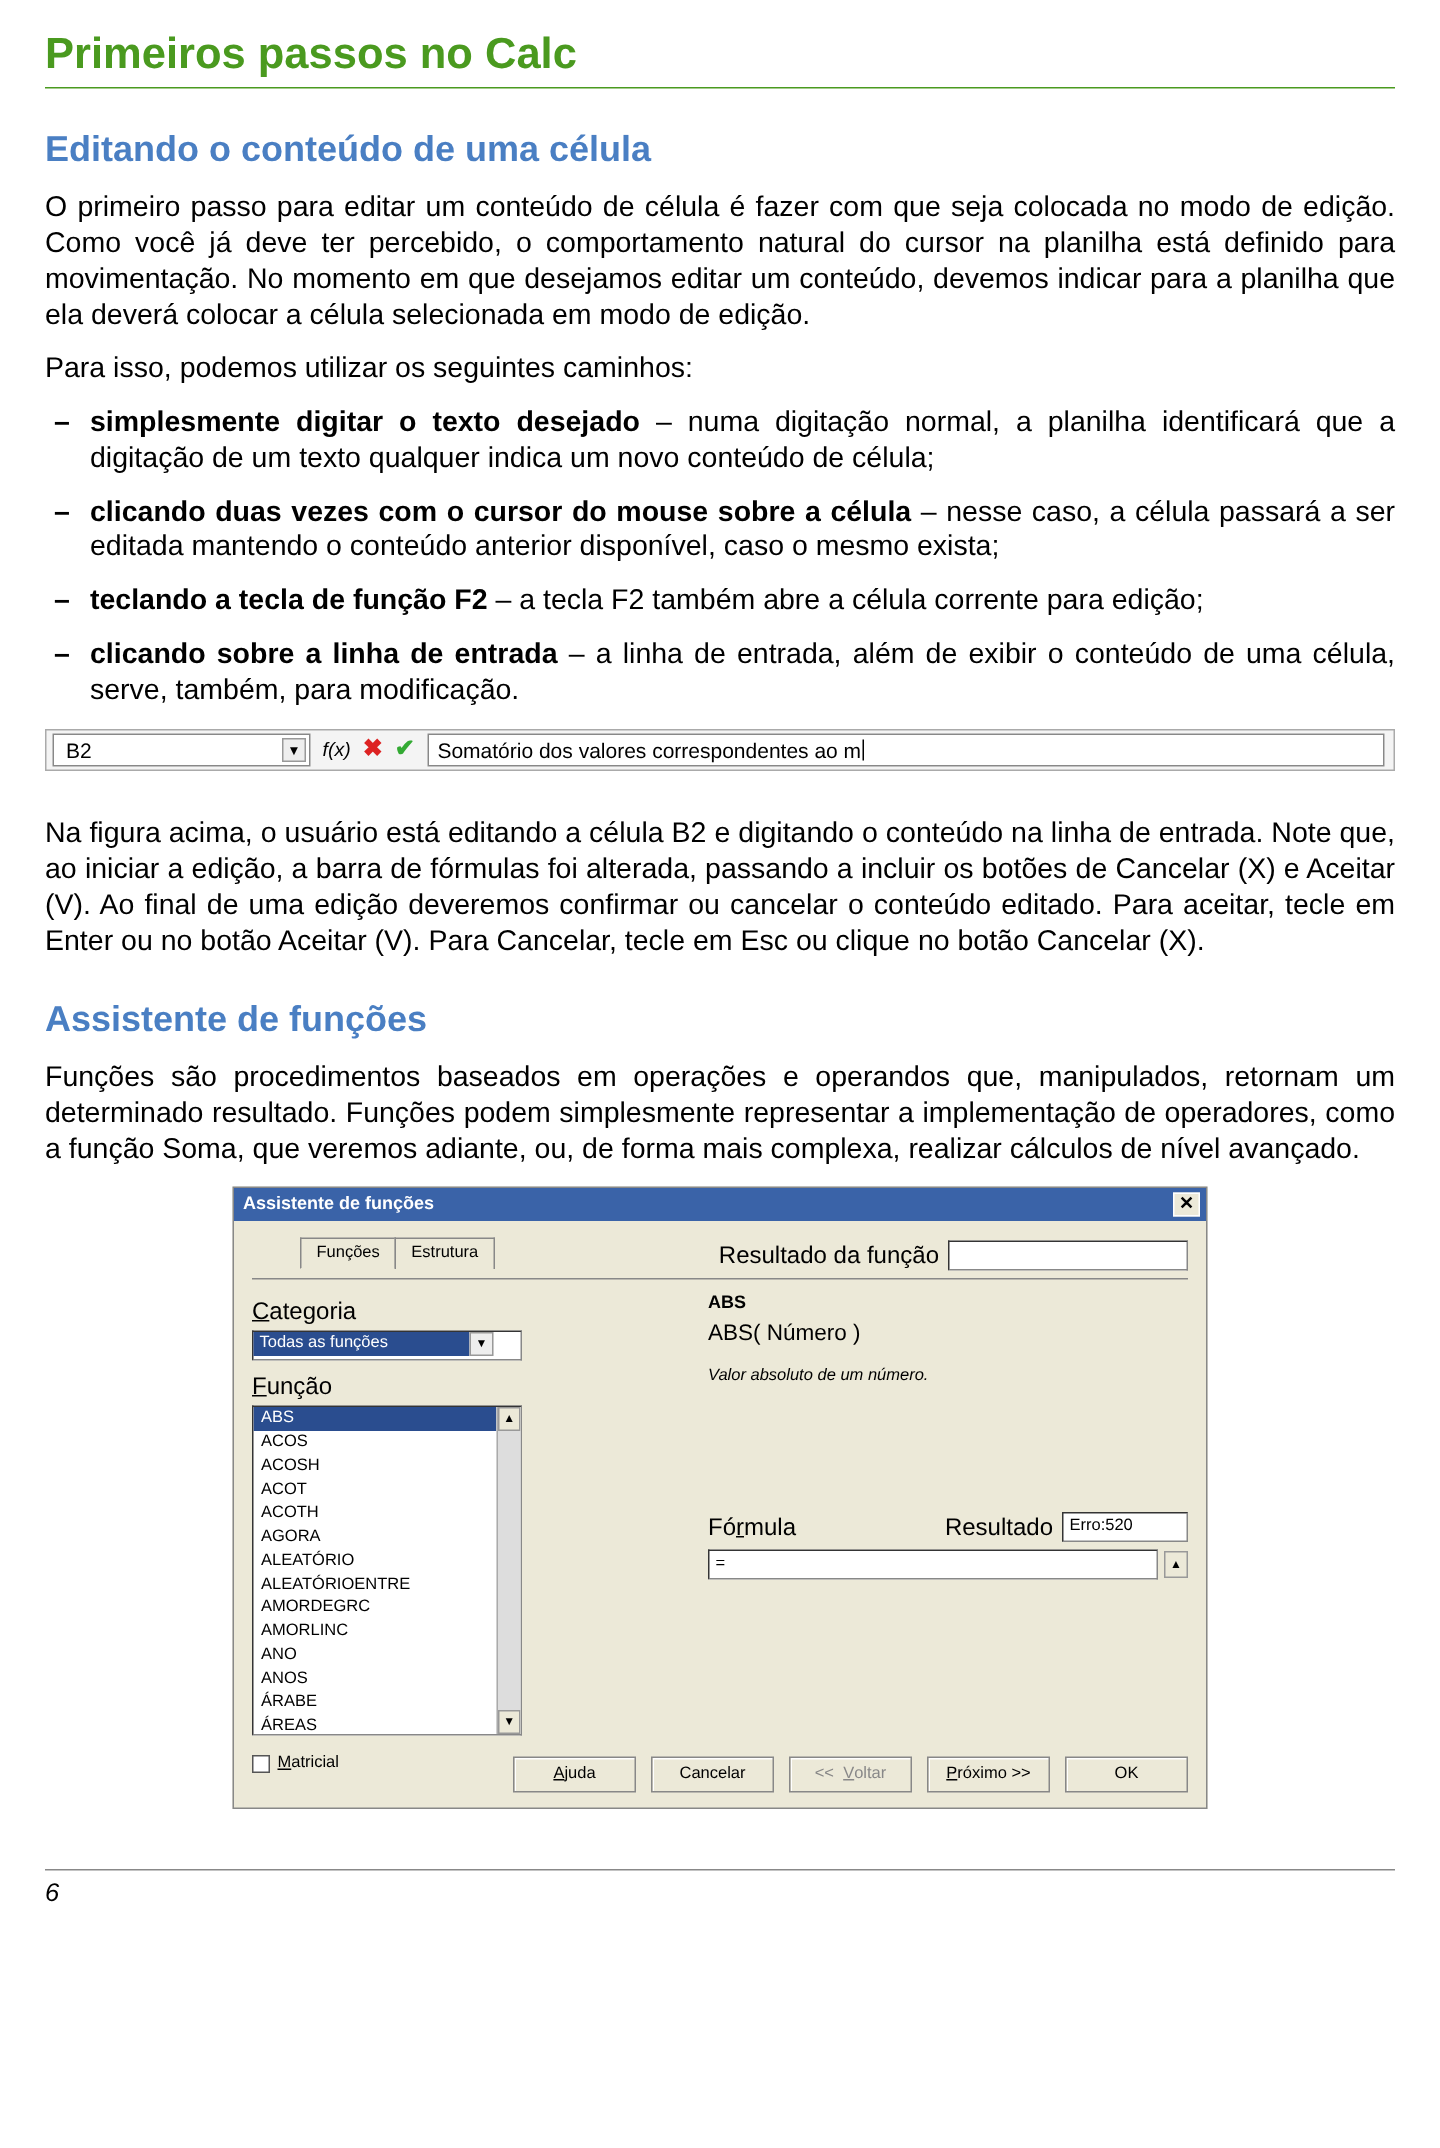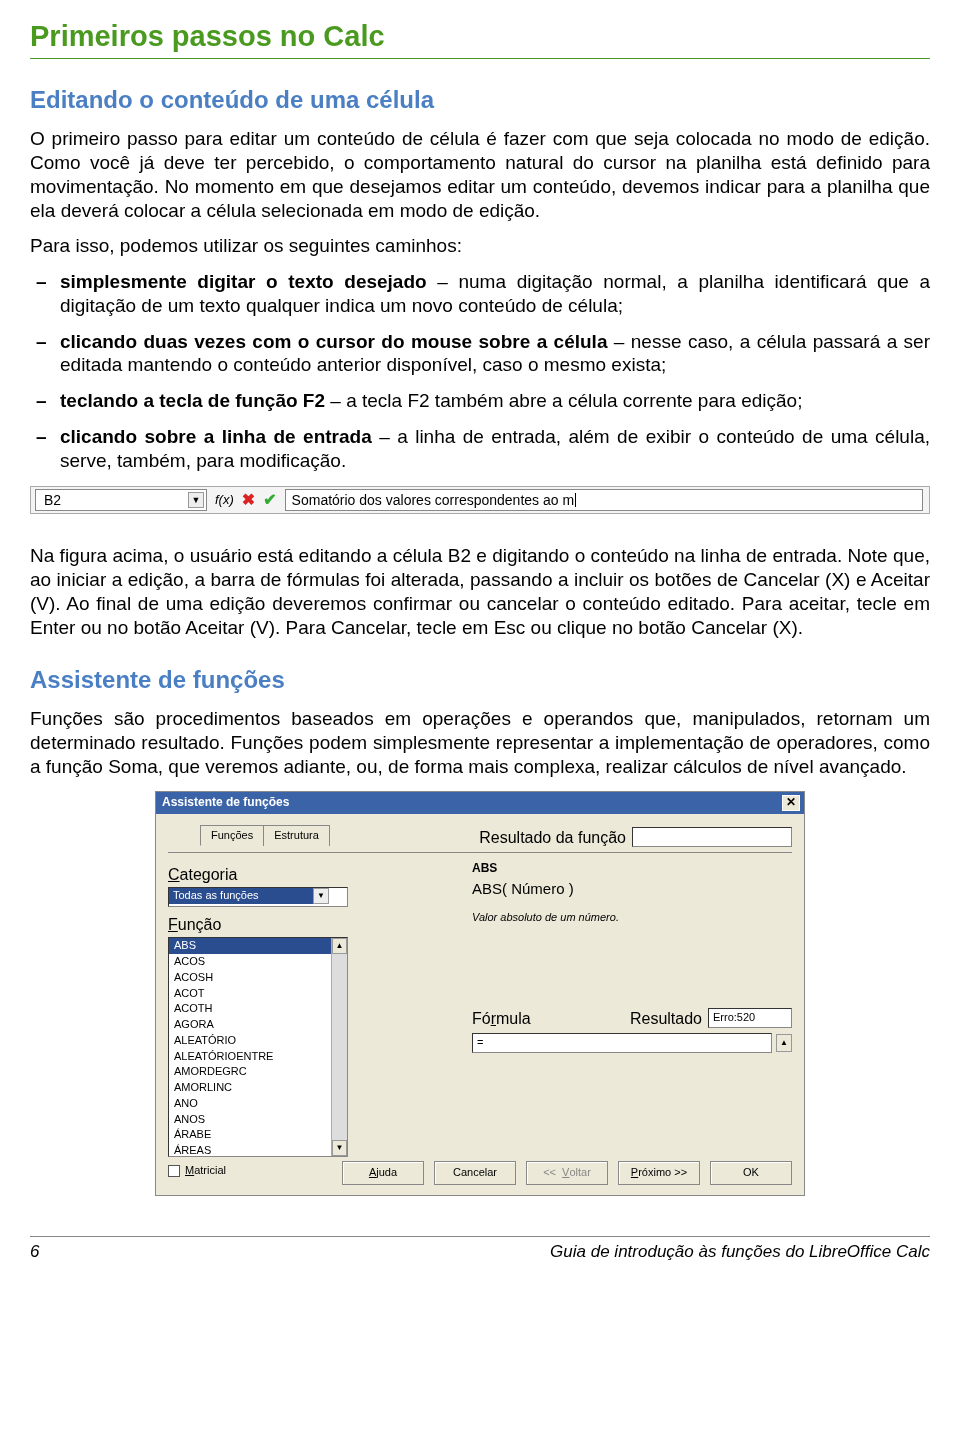--- a/index.html
+++ b/index.html
@@ -230,21 +230,21 @@
   .checkbox{
     display:inline-flex;align-items:center;gap:5px;font-size:11px;
   }
   .checkbox .box{
     width:12px;height:12px;border:1px solid #555;background:#fff;
   }
   .buttons{
     display:flex;
     justify-content:flex-end;
     gap:10px;
-    margin-top:4px;
+    margin-top:14px;
   }
   .btn{
     min-width:82px;
     height:24px;
     border:1px solid #888;
     background:#ece9d8;
     font-size:11px;
     display:flex;align-items:center;justify-content:center;
     box-shadow: inset 1px 1px 0 #fff;
   }
@@ -386,14 +386,13 @@
         <div class="btn"><u>P</u>róximo &gt;&gt;</div>
         <div class="btn">OK</div>
       </div>
     </div>
   </div>
 </div>
 </div>
 
 <div class="footer">
   <span class="pn">6</span>
-  <span class="ft">Guia de introdução às funções do LibreOffice Calc</span>
 </div>
 
 </body></html>

